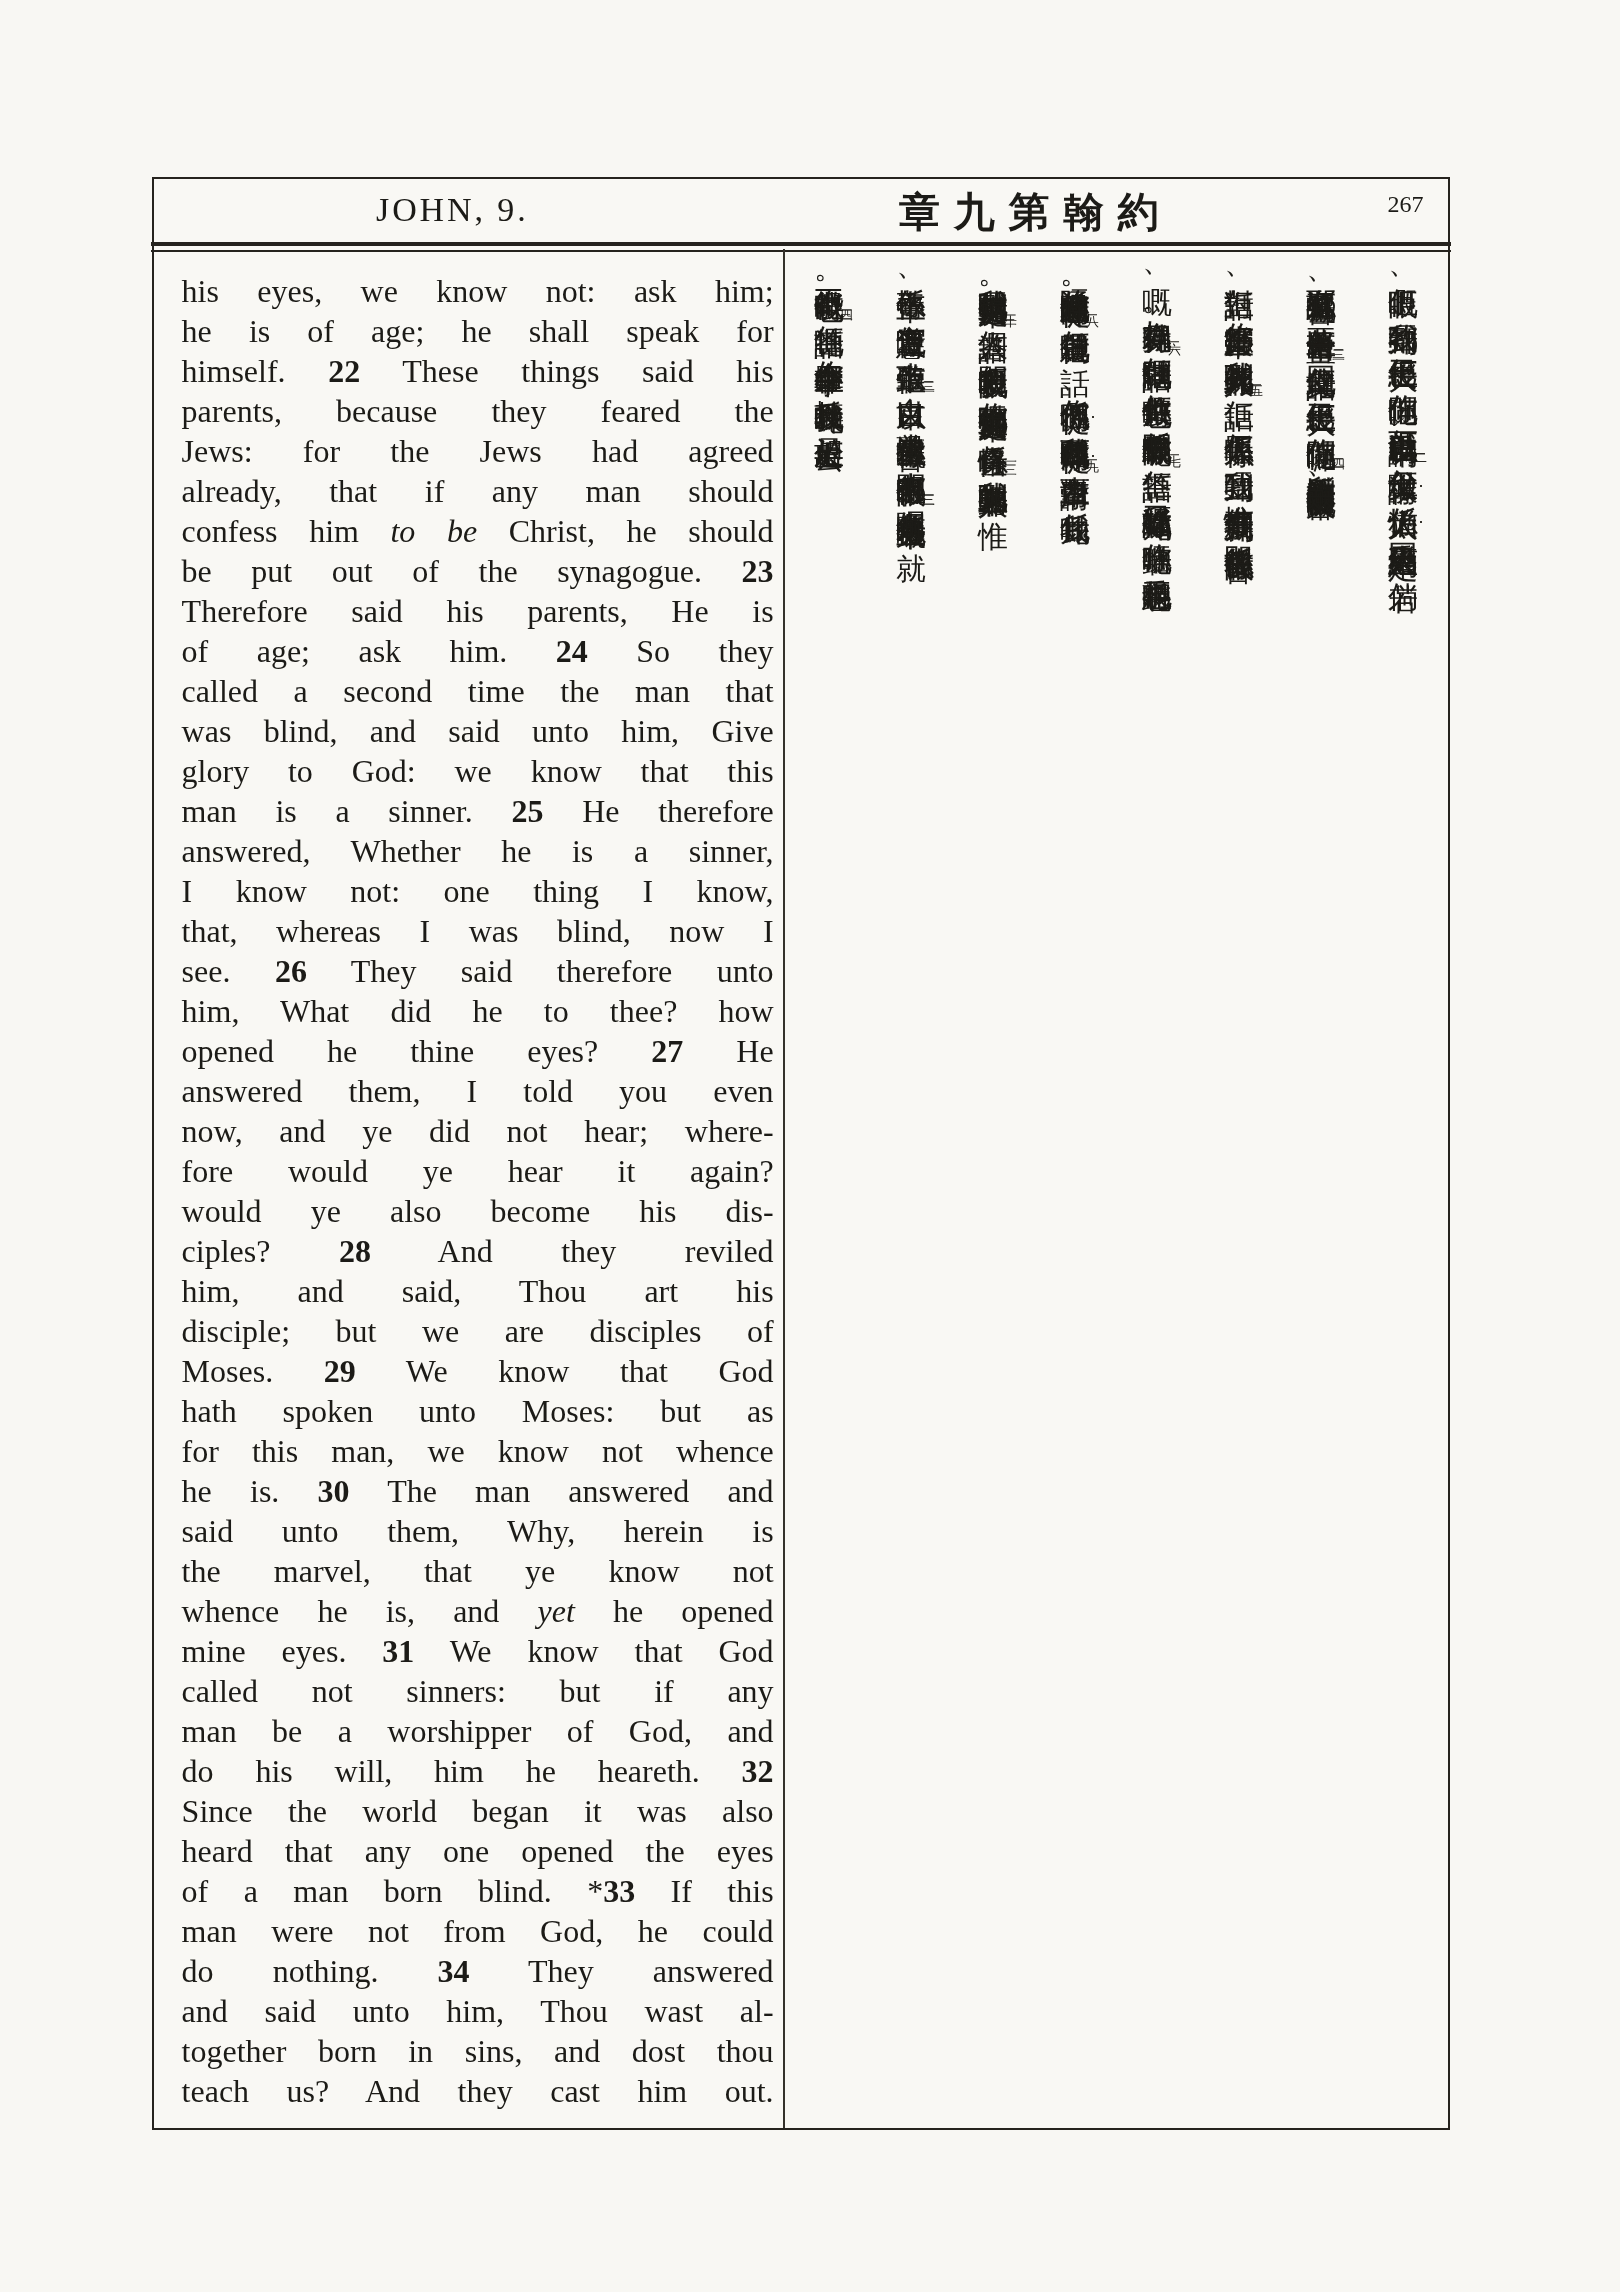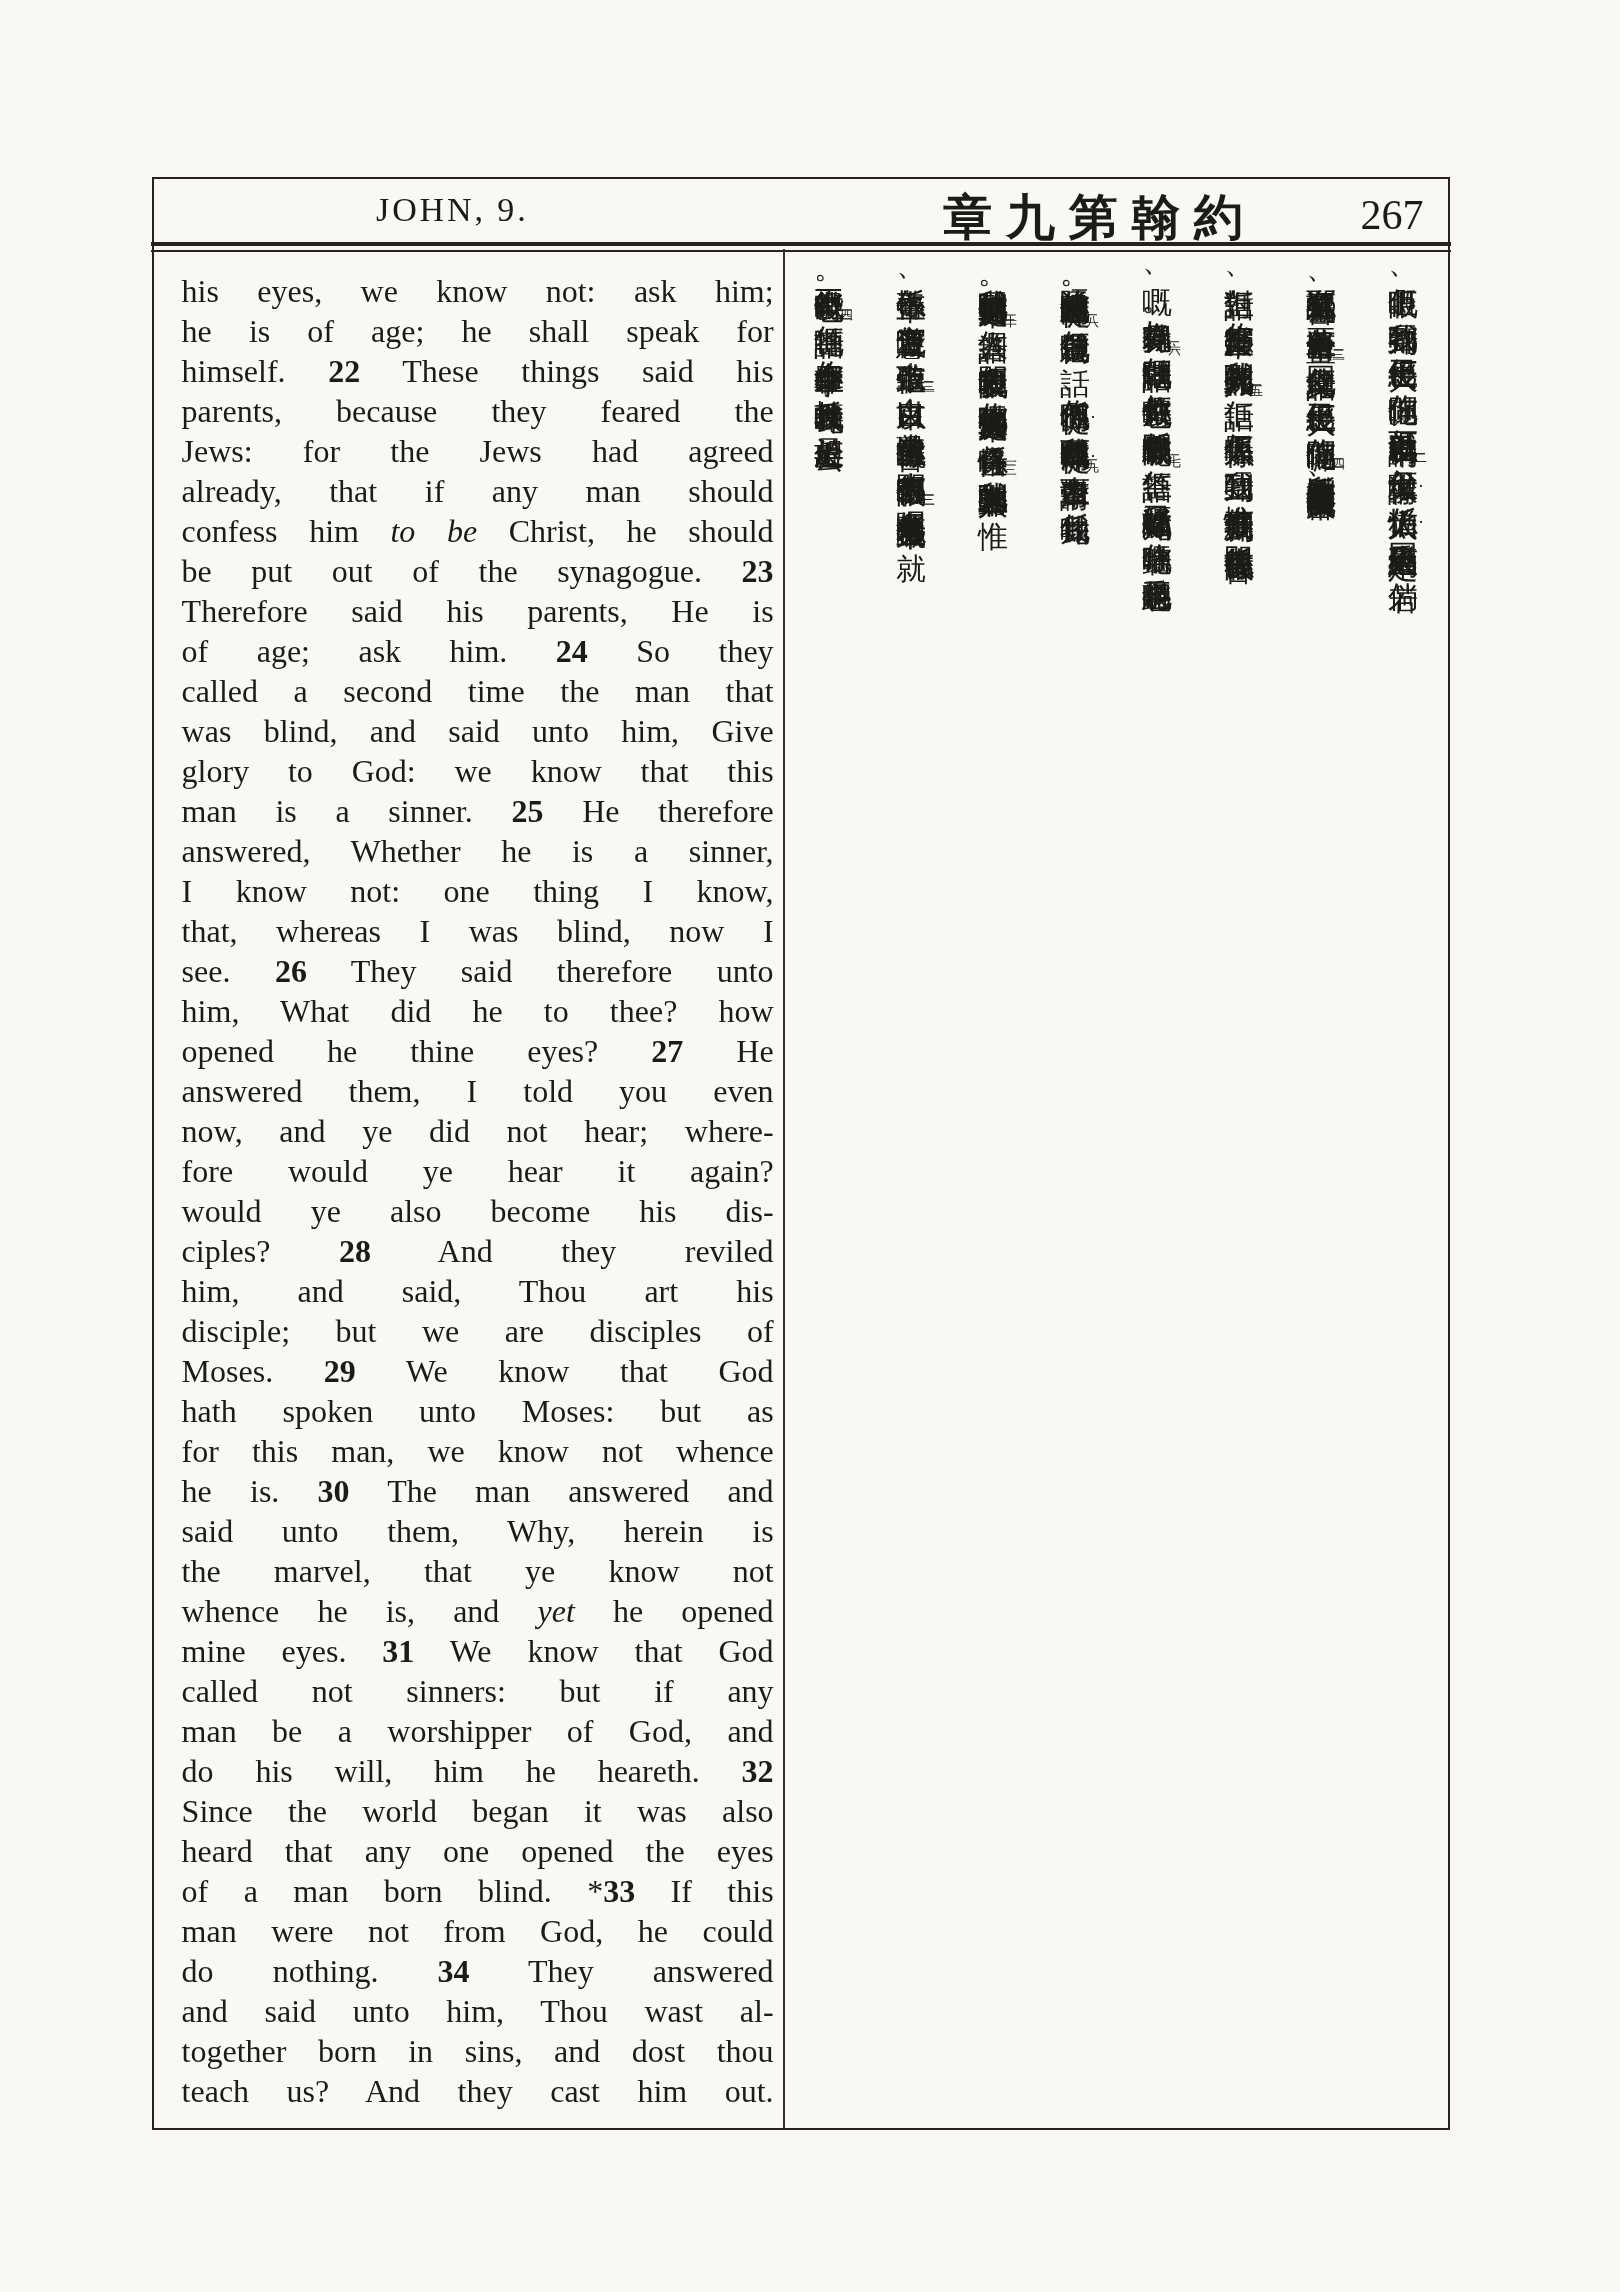--- a/index.html
+++ b/index.html
@@ -8,23 +8,23 @@
     background:#f8f7f3;color:#1c1b17;
     font-family:"Liberation Serif", serif;
   }
   .box{
     position:absolute;left:152px;top:177px;width:1294px;height:1949px;
     border:2.9px solid #26231e;background:#f9f8f4;
   }
   
   .header{position:absolute;left:0;right:0;top:0;height:63px;}
   .h-left{position:absolute;left:222px;top:11.8px;font-size:34px;letter-spacing:2.9px;}
-  .h-center{position:absolute;left:745px;top:5.9px;width:402px;text-align:center;
-    font-size:49px;letter-spacing:13.7px;font-weight:bold;}
-  .h-right{position:absolute;right:24.5px;top:11.8px;font-size:42px;margin-left:40px;}
+  .h-center{position:absolute;left:745px;top:5.9px;width:402px;
+    font-size:41px;letter-spacing:13.7px;font-weight:bold;}
+  .h-right{position:absolute;right:24.5px;top:11.8px;font-size:24px;margin-left:40px;}
   .rule{position:absolute;left:-2.9px;right:-2.9px;top:63px;height:3.9px;
     border-top:4.9px solid #26231e;border-bottom:2px solid #26231e;}
   
   .eng{position:absolute;left:19.6px;top:92px;width:600px;}
   .eline{
     font-size:32px;line-height:40px;
     text-align:justify;text-align-last:justify;
     white-space:normal;
     margin-left:8px;
   }

